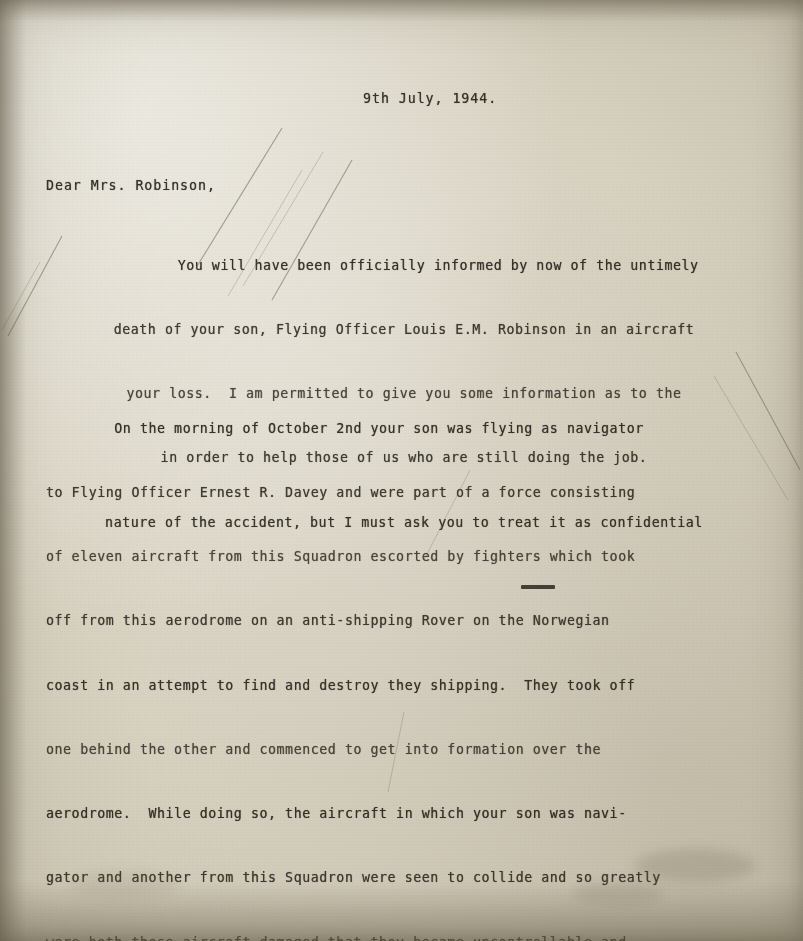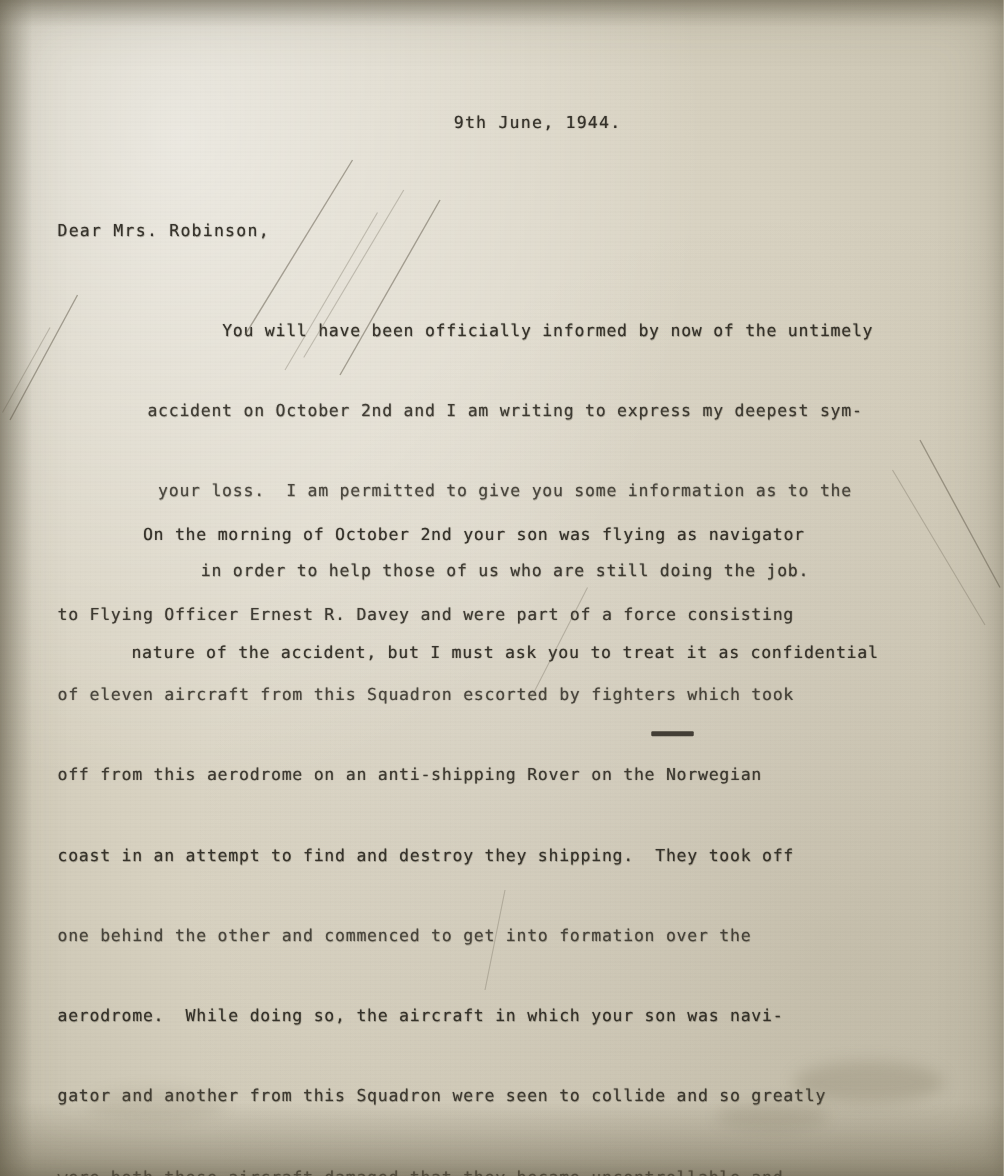--- a/index.html
+++ b/index.html
@@ -146,27 +146,27 @@
   .smudge.s2 { right: 140px; bottom: 36px; width: 90px; height: 24px; opacity: .7; }
   .smudge.s3 { left: 70px;  bottom: 44px; width: 110px; height: 26px; opacity: .5; }
 </style>
 </head>
 <body>
 
 <div class="page">
 
   <div class="grain"></div>
 
-  <div class="typed date-line">9th June, 1944.</div>
+  <div class="typed date-line">9th July, 1944.</div>
 
   <div class="typed salutation">Dear Mrs. Robinson,</div>
 
   <div class="typed para para-1">
     <span class="l">        You will have been officially informed by now of the untimely</span>
-    <span class="l">accident on October 2nd and I am writing to express my deepest sym-</span>
+    <span class="l">death of your son, Flying Officer Louis E.M. Robinson in an aircraft</span>
     <span class="l">your loss.  I am permitted to give you some information as to the</span>
     <span class="l">in order to help those of us who are still doing the job.</span>
     <span class="l">nature of the accident, but I must ask you to treat it as confidential</span>
   </div>
 
   <div class="typed para para-2">
     <span class="l">        On the morning of October 2nd your son was flying as navigator</span>
     <span class="l">to Flying Officer Ernest R. Davey and were part of a force consisting</span>
     <span class="l">of eleven aircraft from this Squadron escorted by fighters which took</span>
     <span class="l">off from this aerodrome on an anti-shipping Rover on the Norwegian</span>

